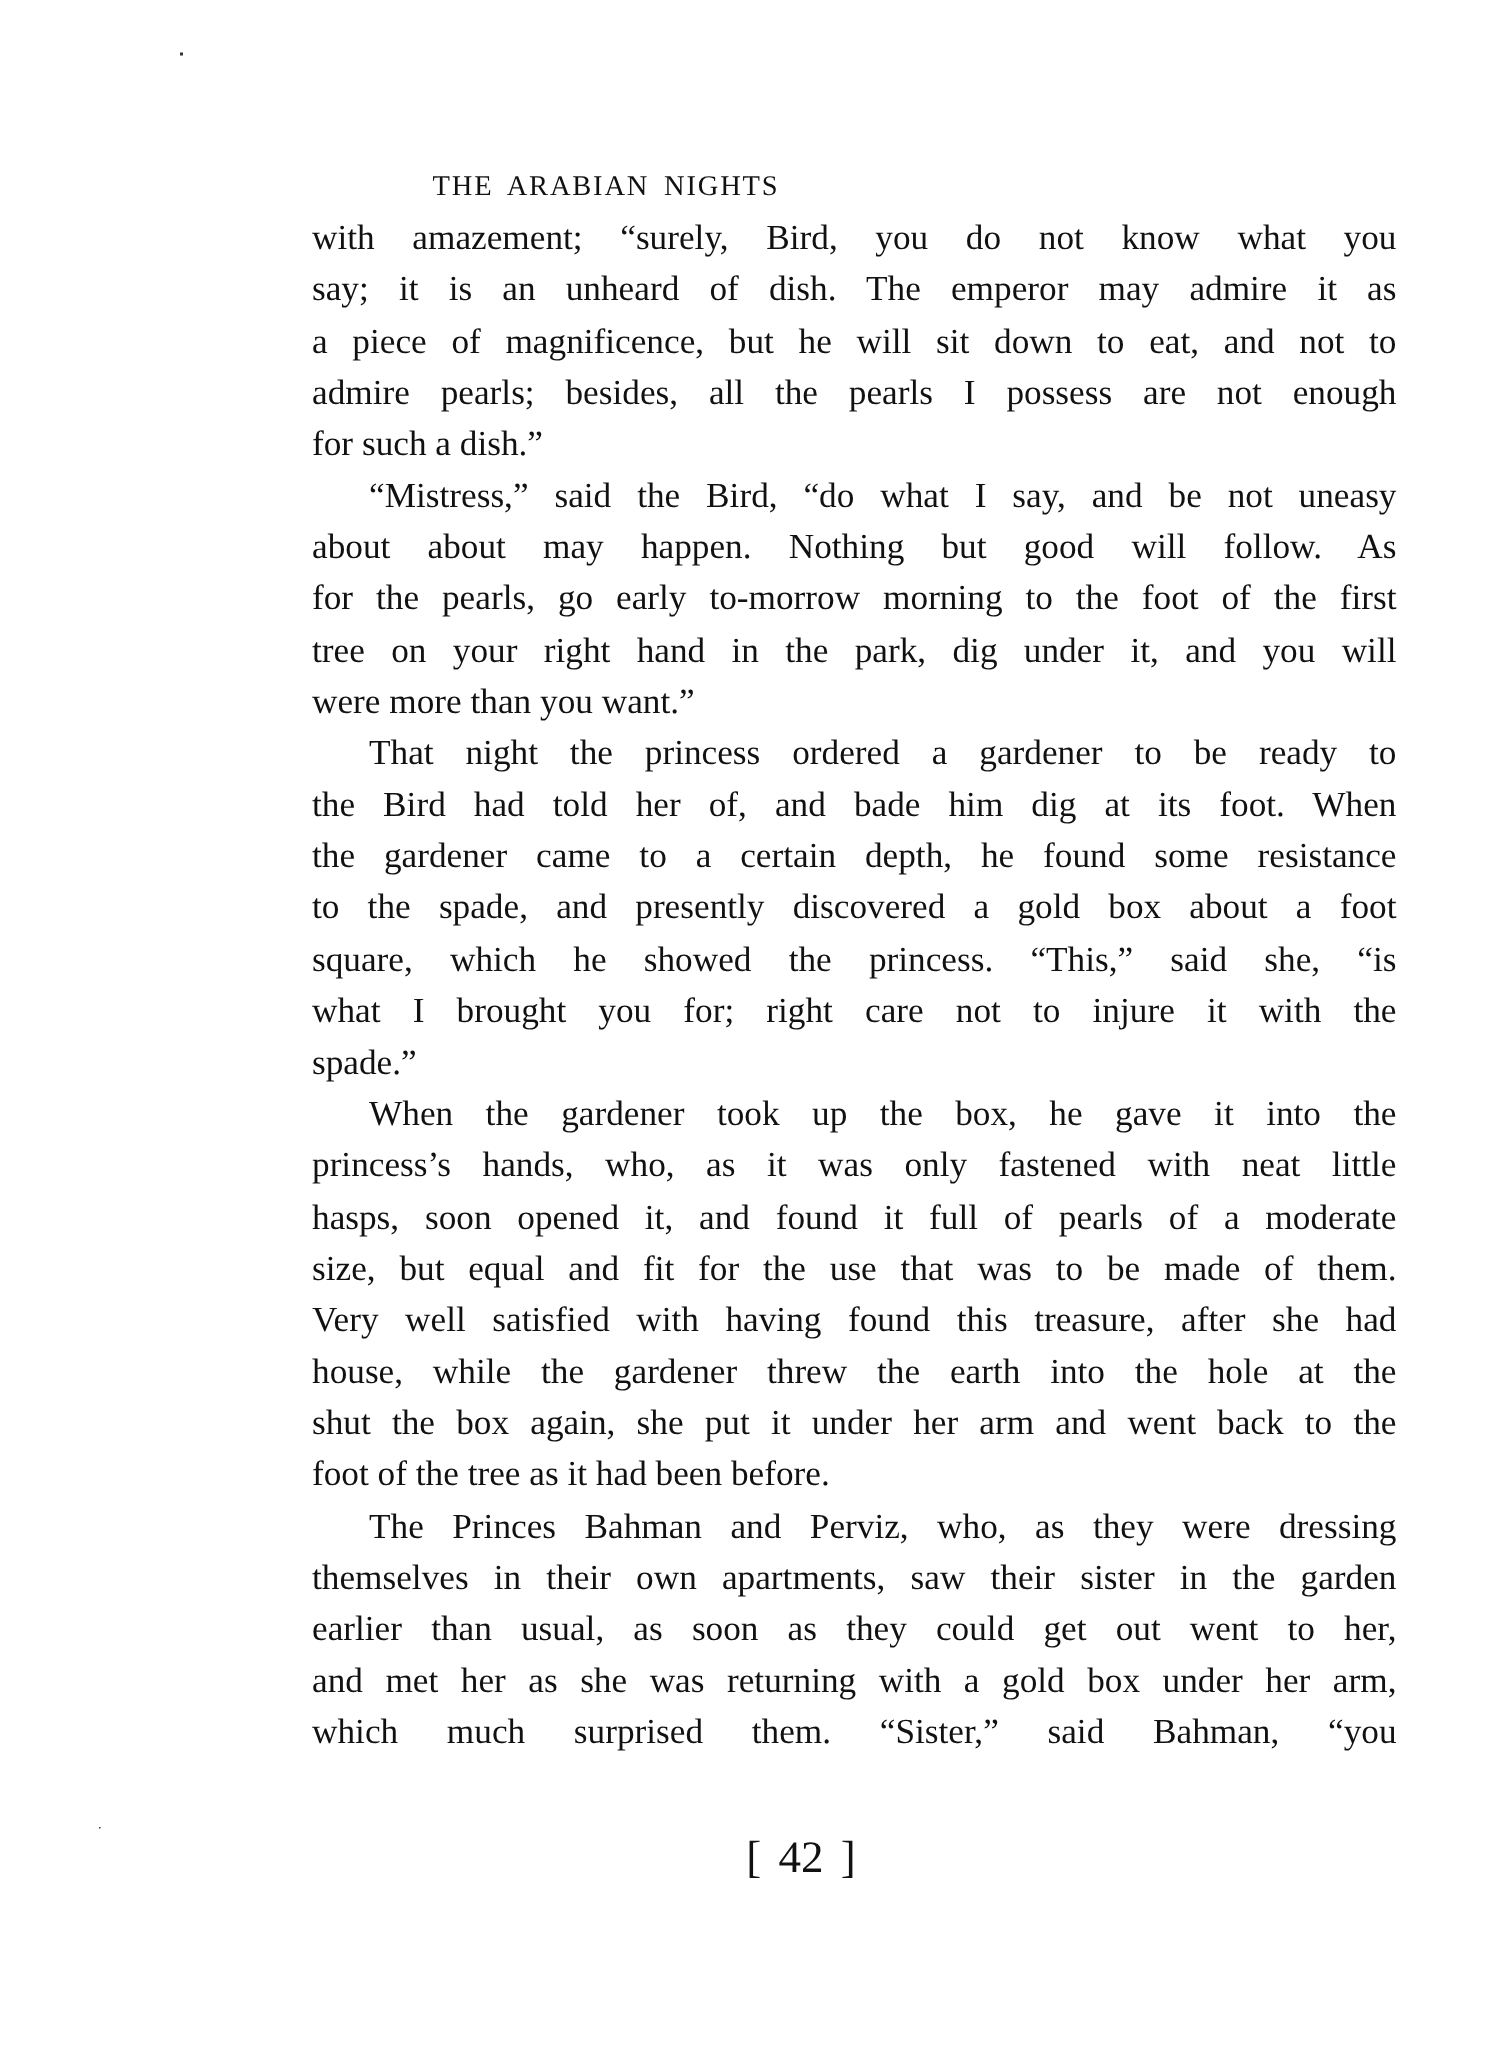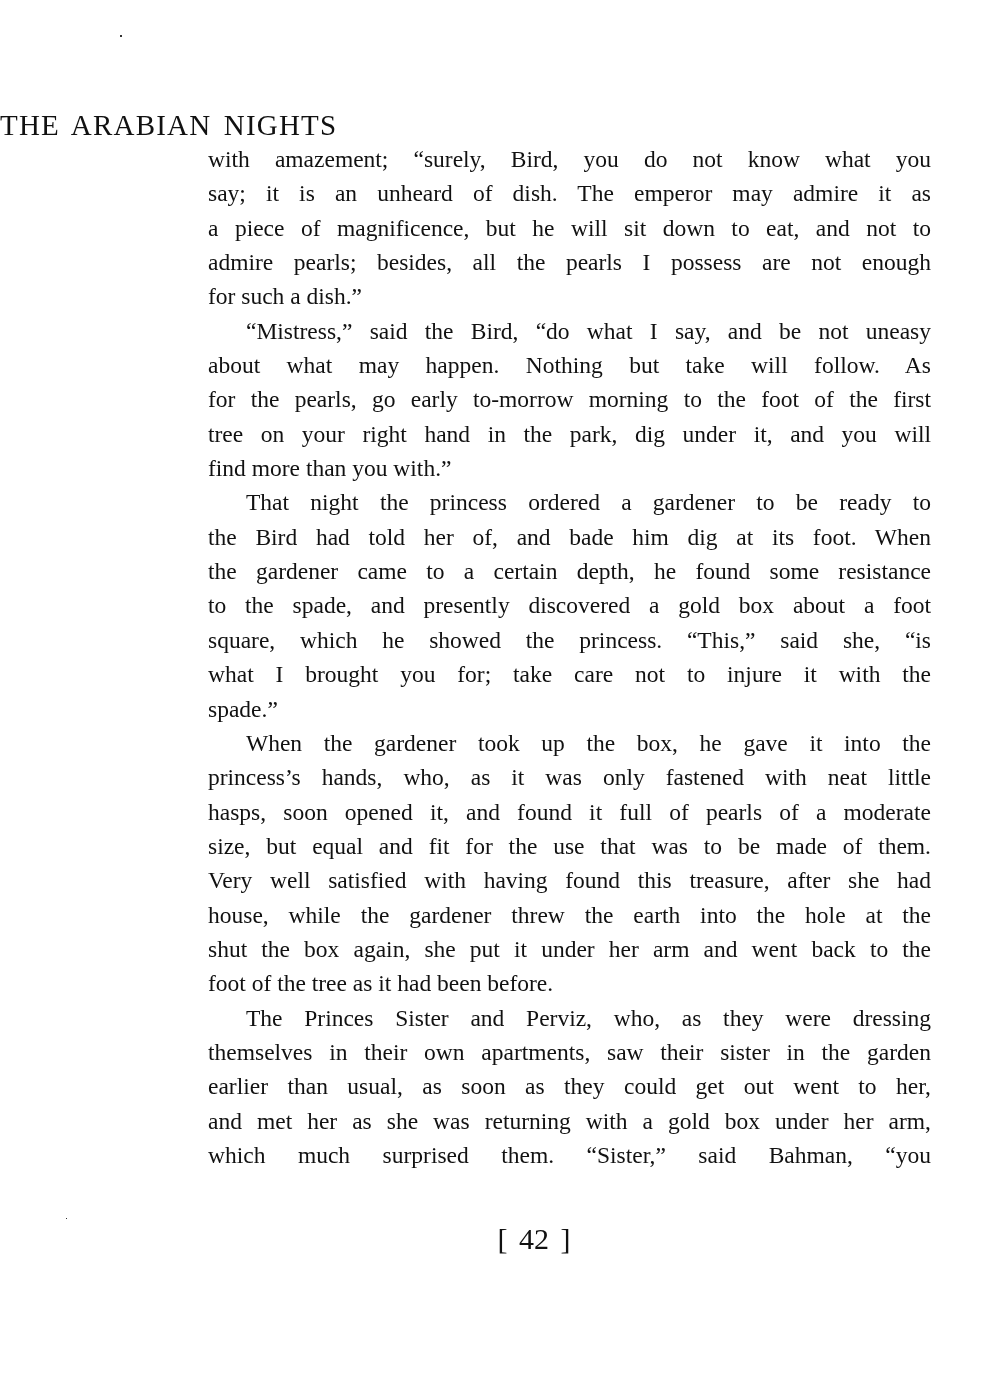--- a/index.html
+++ b/index.html
@@ -19,22 +19,22 @@
       position: absolute;
       width: 2px;
       height: 2px;
       background: #333;
     }
     .running-head {
       position: absolute;
       top: 108px;
       left: 0;
       width: 808px;
-      text-align: left;
-      font-size: 29px;
+      text-align: center;
+      font-size: 19px;
       letter-spacing: 1.2px;
       word-spacing: 4px;
       line-height: 34px;
     }
     .text-block {
       position: absolute;
       top: 142px;
       left: 208px;
       width: 723px;
       font-size: 23.5px;
@@ -78,49 +78,49 @@
   <div>
     <span class="line">with amazement; “surely, Bird, you do not know what you</span>
     <span class="line">say; it is an unheard of dish.  The emperor may admire it as</span>
     <span class="line">a piece of magnificence, but he will sit down to eat, and not to</span>
     <span class="line">admire pearls; besides, all the pearls I possess are not enough</span>
     <span class="line last">for such a dish.”</span>
   </div>
 
   <div>
     <span class="line indent">“Mistress,” said the Bird, “do what I say, and be not uneasy</span>
-    <span class="line">about what may happen.  Nothing but take will follow.  As</span>
+    <span class="line">about about may happen.  Nothing but good will follow.  As</span>
     <span class="line">for the pearls, go early to-morrow morning to the foot of the first</span>
     <span class="line">tree on your right hand in the park, dig under it, and you will</span>
-    <span class="line last">find more than you with.”</span>
+    <span class="line last">were more than you want.”</span>
   </div>
 
   <div>
     <span class="line indent">That night the princess ordered a gardener to be ready to</span>
     <span class="line">the Bird had told her of, and bade him dig at its foot.  When</span>
     <span class="line">the gardener came to a certain depth, he found some resistance</span>
     <span class="line">to the spade, and presently discovered a gold box about a foot</span>
     <span class="line">square, which he showed the princess.  “This,” said she, “is</span>
-    <span class="line">what I brought you for;  take care not to injure it with the</span>
+    <span class="line">what I brought you for;  right care not to injure it with the</span>
     <span class="line last">spade.”</span>
   </div>
 
   <div>
     <span class="line indent">When the gardener took up the box, he gave it into the</span>
     <span class="line">princess’s hands, who, as it was only fastened with neat little</span>
     <span class="line">hasps, soon opened it, and found it full of pearls of a moderate</span>
     <span class="line">size, but equal and fit for the use that was to be made of them.</span>
     <span class="line">Very well satisfied with having found this treasure, after she had</span>
     <span class="line">house, while the gardener threw the earth into the hole at the</span>
     <span class="line">shut the box again, she put it under her arm and went back to the</span>
     <span class="line last">foot of the tree as it had been before.</span>
   </div>
 
   <div>
-    <span class="line indent">The Princes Sister and Perviz, who, as they were dressing</span>
+    <span class="line indent">The Princes Bahman and Perviz, who, as they were dressing</span>
     <span class="line">themselves in their own apartments, saw their sister in the garden</span>
     <span class="line">earlier than usual, as soon as they could get out went to her,</span>
     <span class="line">and met her as she was returning with a gold box under her arm,</span>
     <span class="line">which much surprised them.  “Sister,” said Bahman, “you</span>
   </div>
 </div>
 
 <div class="folio">[ 42 ]</div>
 
 </body></html>

